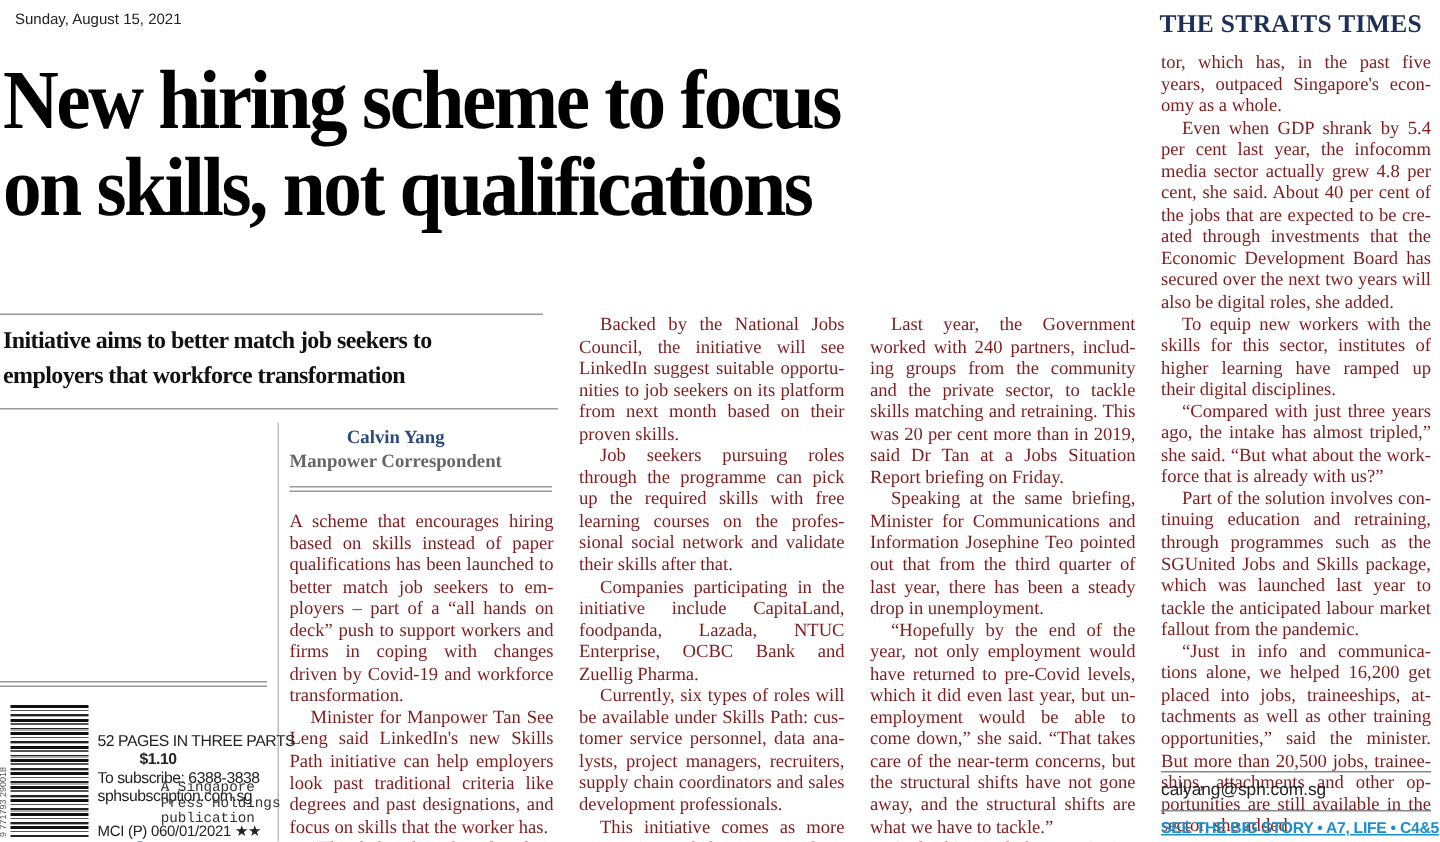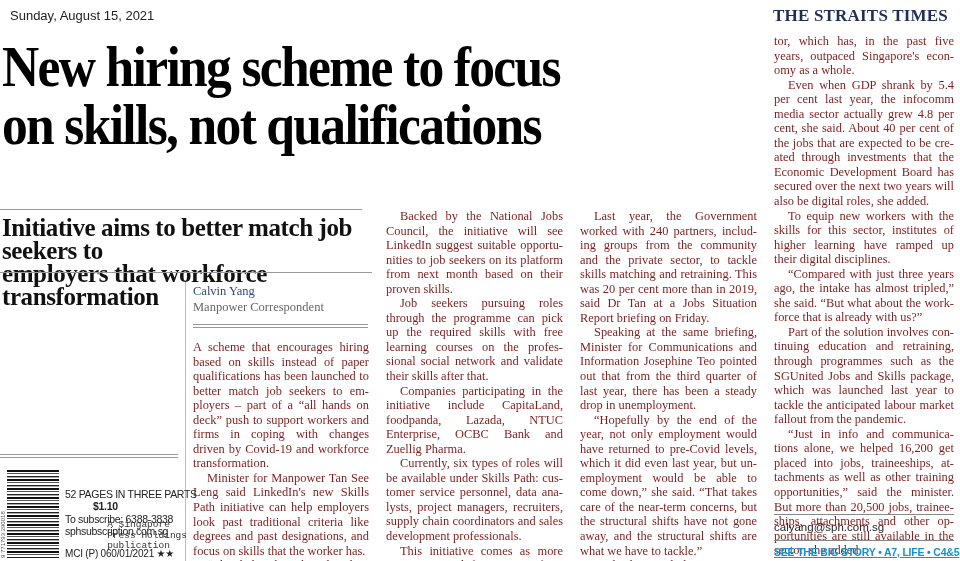--- a/index.html
+++ b/index.html
@@ -1,29 +1,29 @@
 <!DOCTYPE html>
 <html><head>
 <meta charset="utf-8">
 <style>
   * { margin: 0; padding: 0; box-sizing: border-box; }
   html, body { width: 960px; height: 561px; overflow: hidden; background: #ffffff; }
   body { position: relative; font-family: "Liberation Serif", "DejaVu Serif", serif; color: #1a1a1a; }
 
-  .dateline { position: absolute; left: 10px; top: 8px; font-family: "Liberation Sans", sans-serif; font-size: 13px; color: #222; }
+  .dateline { position: absolute; left: 10px; top: 8px; font-family: "Liberation Sans", sans-serif; font-size: 10px; color: #222; }
   .masthead { position: absolute; right: 12px; top: 6px; font-family: "Liberation Serif", serif; font-weight: bold; font-size: 17px; color: #1f2f55; letter-spacing: 0.2px; }
 
   .headline { position: absolute; left: 2px; top: 38px; width: 760px; font-family: "Liberation Serif", serif; font-weight: bold; font-size: 56px; line-height: 58px; letter-spacing: -1.8px; color: #000; transform: scaleX(0.92); transform-origin: left top; }
 
   .rule-top { position: absolute; left: 0; top: 209px; width: 362px; height: 1px; background: #999; }
-  .deck { position: absolute; left: 2px; top: 216px; width: 380px; font-family: "Liberation Serif", serif; font-weight: bold; font-size: 25px; line-height: 23px; color: #111; letter-spacing: -0.4px; }
+  .deck { position: absolute; left: 2px; top: 216px; width: 380px; font-family: "Liberation Serif", serif; font-weight: bold; font-size: 16px; line-height: 23px; color: #111; letter-spacing: -0.4px; }
   .rule-deck { position: absolute; left: 0; top: 272px; width: 372px; height: 1px; background: #999; }
 
   .vline { position: absolute; left: 185px; top: 282px; width: 1px; height: 279px; background: #bbb; }
-  .byline { position: absolute; left: 193px; top: 283px; font-family: "Liberation Serif", serif; font-weight: normal; font-size: 12.5px; line-height: 16px; }
+  .byline { position: absolute; left: 193px; top: 283px; font-family: "Liberation Serif", serif; font-weight: bold; font-size: 12.5px; line-height: 16px; text-align: center; }
   .byline .name { color: #2c4a7c; }
   .byline .role { color: #666; }
   .dbl-rule { position: absolute; height: 4px; border-top: 1px solid #999; border-bottom: 1px solid #999; }
 
   .col { position: absolute; font-family: "Liberation Serif", serif; font-size: 12.4px; line-height: 14.55px; text-align: justify; color: #7f1d1d; hyphens: manual; }
   .col p { text-indent: 14px; }
   .col p.noindent { text-indent: 0; }
   .barcode { position: absolute; left: 7px; top: 470px; width: 52px; height: 88px; background: repeating-linear-gradient(180deg, #111 0 2px, #fff 2px 3px, #555 3px 4px, #fff 4px 6px, #222 6px 7px, #aaa 7px 8px, #fff 8px 9px); }
   .barcode-digits { position: absolute; left: 0; top: 470px; width: 7px; height: 88px; font-family: "Liberation Sans", sans-serif; font-size: 6px; color: #555; writing-mode: vertical-rl; transform: rotate(180deg); overflow: hidden; }
   .pinfo { position: absolute; left: 65px; top: 488px; font-family: "Liberation Sans", sans-serif; font-size: 10.5px; line-height: 12.3px; color: #222; letter-spacing: -0.3px; }

